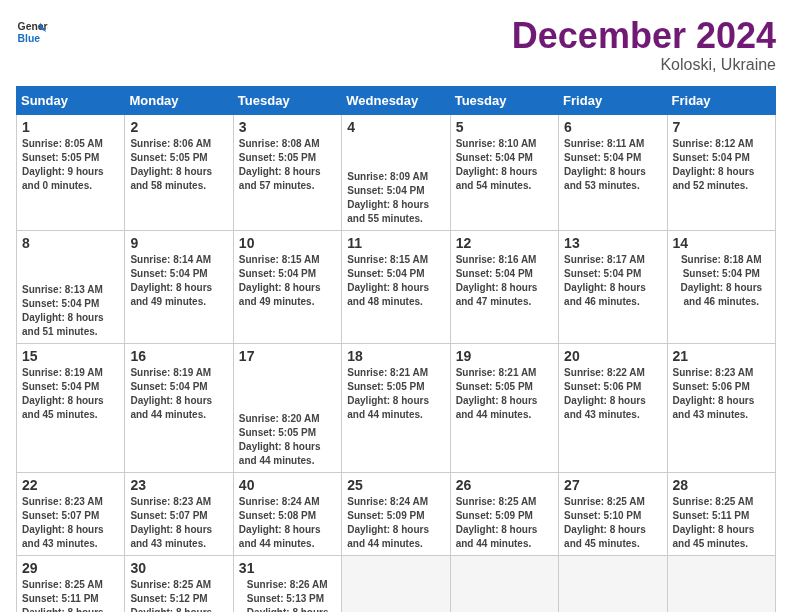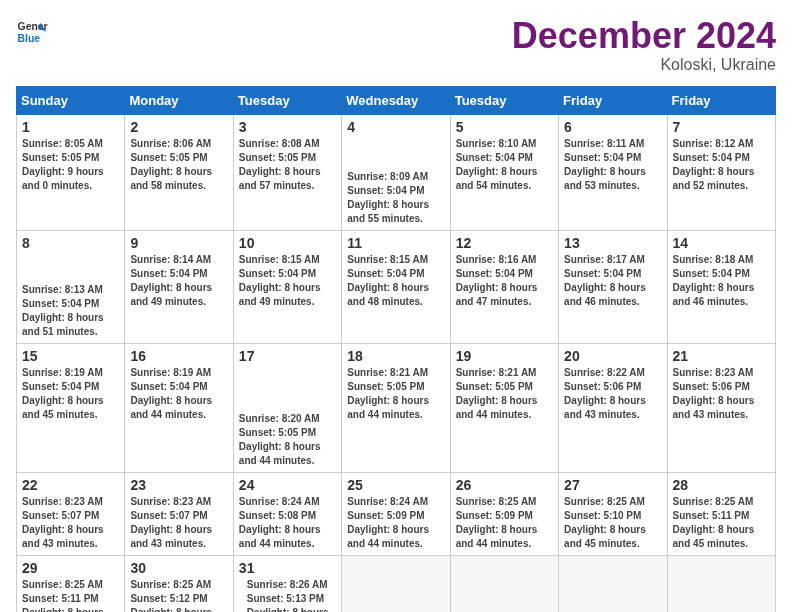--- a/index.html
+++ b/index.html
@@ -200,21 +200,21 @@
         </td>
         <td>
           <span class="day-num">13</span>
           <div class="day-info" style="white-space: pre-line;">Sunrise: 8:17 AM
 Sunset: 5:04 PM
 Daylight: 8 hours
 and 46 minutes.</div>
         </td>
         <td>
           <span class="day-num">14</span>
-          <div class="day-info" style="white-space: pre-line;">Sunrise: 8:18 AM
+          <div class="day-info" style="white-space: pre-line; text-align: center;">Sunrise: 8:18 AM
 Sunset: 5:04 PM
 Daylight: 8 hours
 and 46 minutes.</div>
         </td>
       </tr>
       <tr>
         <td>
           <span class="day-num">15</span>
           <div class="day-info" style="white-space: pre-line;">Sunrise: 8:19 AM
 Sunset: 5:04 PM
@@ -273,21 +273,21 @@
 and 43 minutes.</div>
         </td>
         <td>
           <span class="day-num">23</span>
           <div class="day-info" style="white-space: pre-line;">Sunrise: 8:23 AM
 Sunset: 5:07 PM
 Daylight: 8 hours
 and 43 minutes.</div>
         </td>
         <td>
-          <span class="day-num">24</span>
+          <span class="day-num">40</span>
           <div class="day-info" style="white-space: pre-line;">Sunrise: 8:24 AM
 Sunset: 5:08 PM
 Daylight: 8 hours
 and 44 minutes.</div>
         </td>
         <td>
           <span class="day-num">25</span>
           <div class="day-info" style="white-space: pre-line;">Sunrise: 8:24 AM
 Sunset: 5:09 PM
 Daylight: 8 hours

